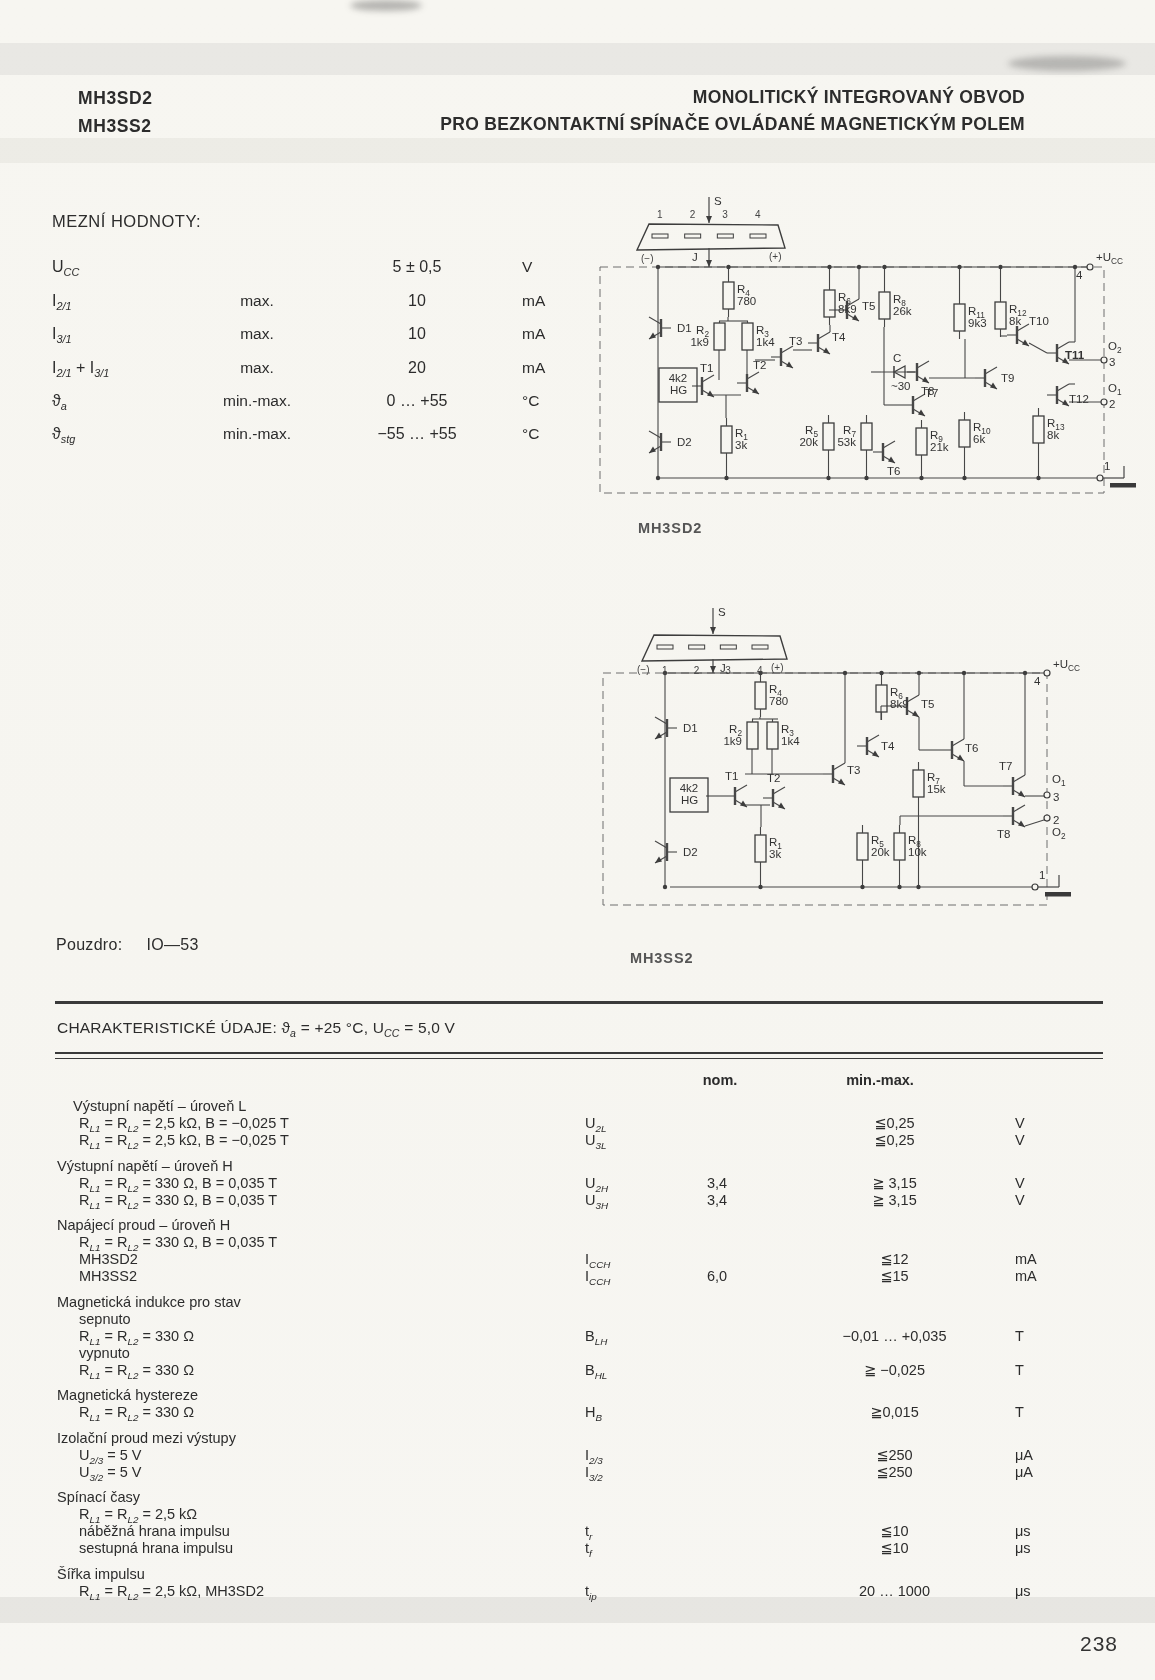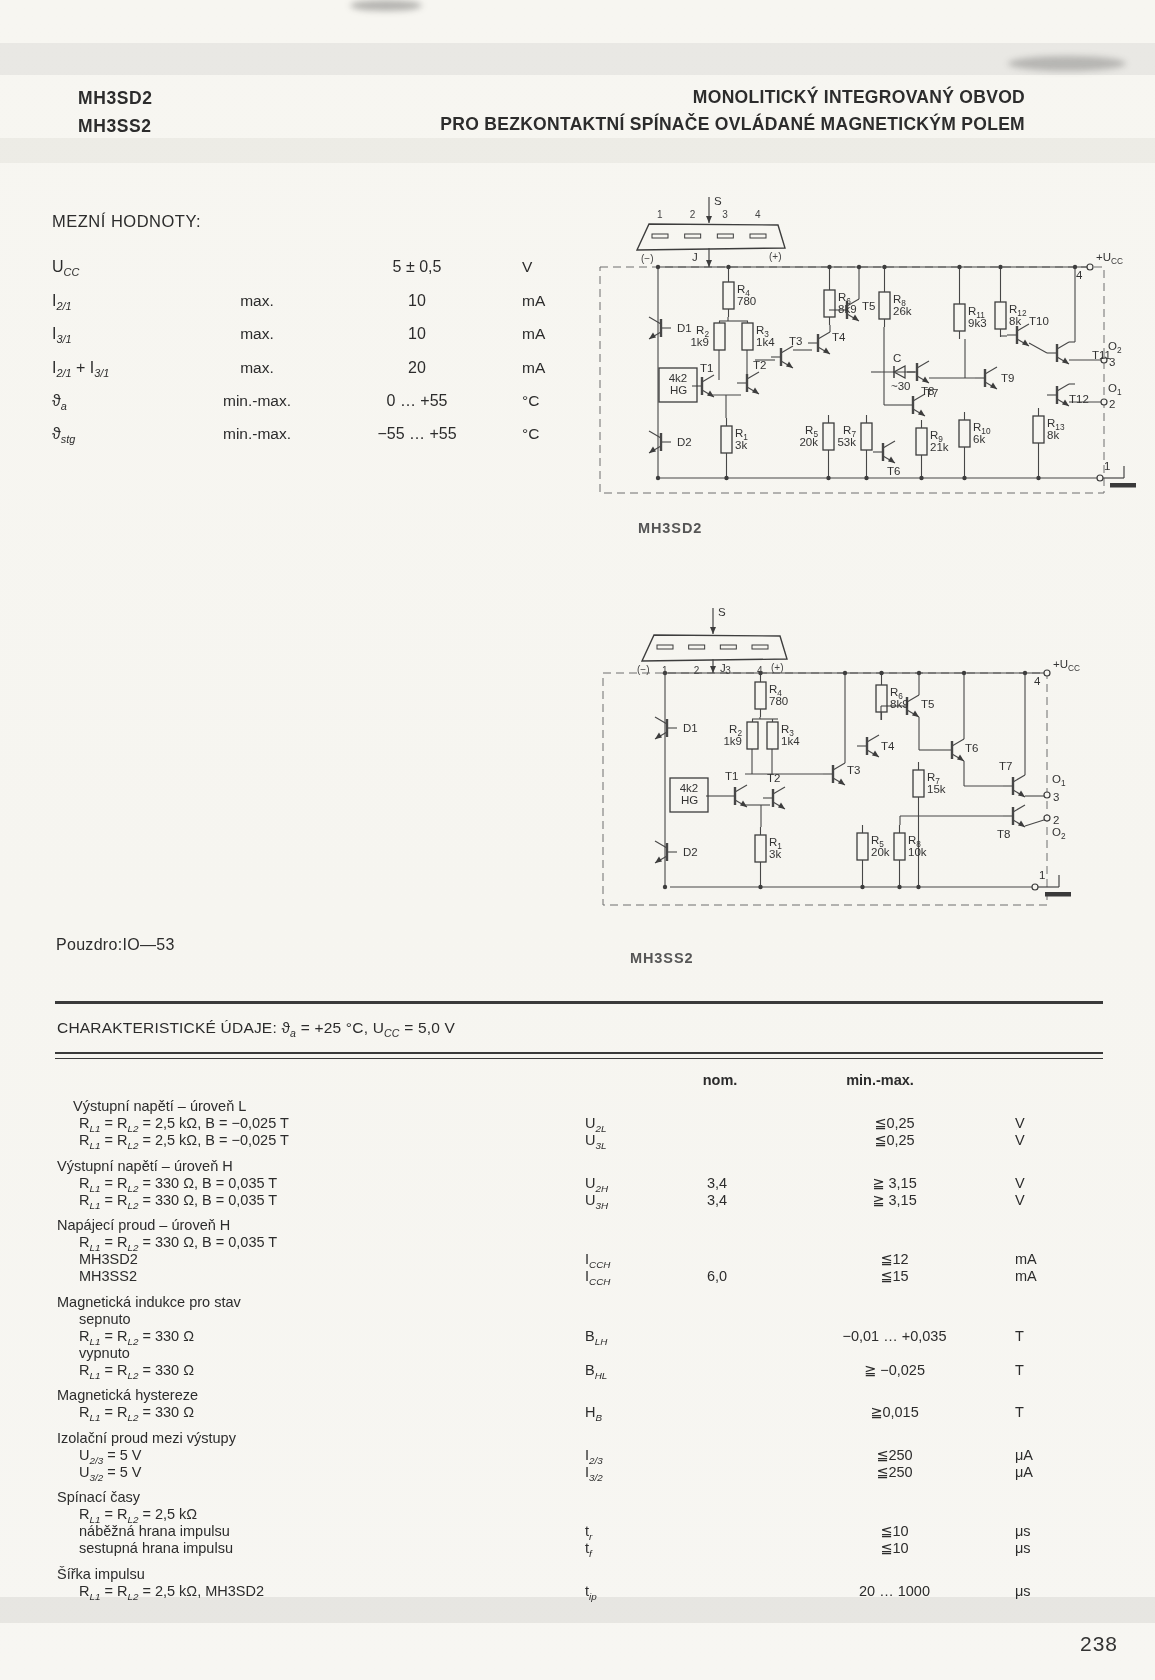--- a/index.html
+++ b/index.html
@@ -18,21 +18,21 @@
   .hdr-models{position:absolute;left:78px;top:84px;font-size:17.5px;font-weight:bold;line-height:28px;letter-spacing:.6px}
   .hdr-title{position:absolute;left:300px;top:84px;width:725px;text-align:right;font-size:17.5px;font-weight:bold;line-height:27px;letter-spacing:.3px}
   .limits{position:absolute;left:52px;top:212px;width:580px}
   .limits-title{font-size:16.5px;letter-spacing:.5px}
   .lim-rows{margin-top:12px}
   .lim-row{display:grid;grid-template-columns:150px 110px 210px 1fr;height:33.4px;align-items:end;font-size:16px}
   .lim-cond{text-align:center;font-size:15.5px}
   .lim-val{text-align:center}
   .lim-unit{font-size:15.5px}
   .pouzdro{position:absolute;left:56px;top:936px;font-size:16px;letter-spacing:.3px}
-  .pz-val{}
+  .pz-val{margin-left:24px}
   .sch-caption{position:absolute;font-size:14.5px;font-weight:bold;color:#555;letter-spacing:.9px}
   .rule-thick{position:absolute;left:55px;top:1001px;width:1048px;height:3px;background:#3a3a3a}
   .char-title{position:absolute;left:57px;top:1019px;font-size:15.5px;letter-spacing:.2px}
   .rule-double{position:absolute;left:55px;top:1052px;width:1048px;height:7px;border-top:2px solid #3a3a3a;border-bottom:1.5px solid #3a3a3a}
   .col-nom{position:absolute;left:655px;top:1072px;width:130px;text-align:center;font-size:14.5px;font-weight:bold}
   .col-mm{position:absolute;left:790px;top:1072px;width:180px;text-align:center;font-size:14.5px;font-weight:bold}
   .char-rows{position:absolute;left:57px;top:1098px;width:1062px;font-size:14.5px}
   .c-sec{margin-top:8.5px}
   .c-sec:first-child{margin-top:0}
   .c-title,.c-row{position:relative;height:17px}
@@ -465,21 +465,21 @@
       <span class="sl" style="left: 105px; top: 172px;">T1</span>
       <span class="sl" style="left: 158px; top: 169px;">T2</span>
       <span class="sl" style="left: 194px; top: 145px;">T3</span>
       <span class="sl" style="left: 237px; top: 141px;">T4</span>
       <span class="sl" style="left: 267px; top: 110px;">T5</span>
       <span class="sl" style="left: 292px; top: 275px;">T6</span>
       <span class="sl" style="left: 330px; top: 197px;">T7</span>
       <span class="sl" style="left: 326px; top: 195px;">T8</span>
       <span class="sl" style="left: 406px; top: 182px;">T9</span>
       <span class="sl" style="left: 434px; top: 125px;">T10</span>
-      <span class="sl" style="left: 497px; top: 159px;">T11</span>
+      <span class="sl" style="left: 470px; top: 159px; font-weight: bold;">T11</span>
       <span class="sl" style="left: 474px; top: 203px;">T12</span>
       <span class="sl sl-c" style="left: 83px; top: 182px;">4k2<br>HG</span>
       <span class="sl" style="left: 298px; top: 162px;">C</span>
       <span class="sl" style="left: 296px; top: 190px;">~30</span>
       <span class="sl" style="left: 481px; top: 79px;">4</span>
       <span class="sl" style="left: 501px; top: 61px;">+U<sub>CC</sub></span>
       <span class="sl" style="left: 514px; top: 166px;">3</span>
       <span class="sl" style="left: 513px; top: 150px;">O<sub>2</sub></span>
       <span class="sl" style="left: 514px; top: 208px;">2</span>
       <span class="sl" style="left: 513px; top: 192px;">O<sub>1</sub></span>

